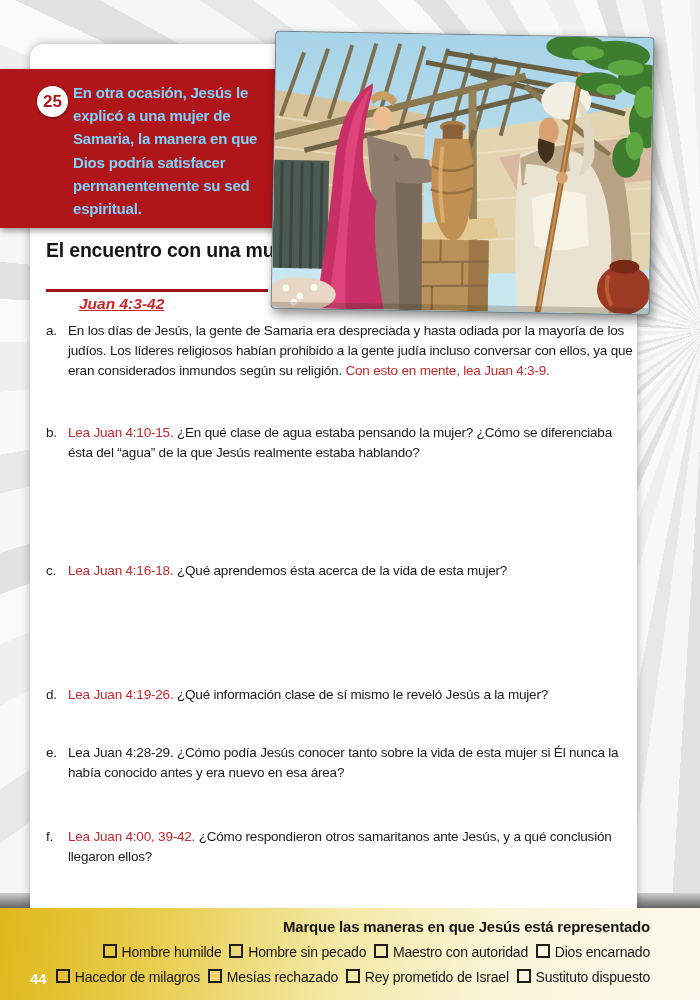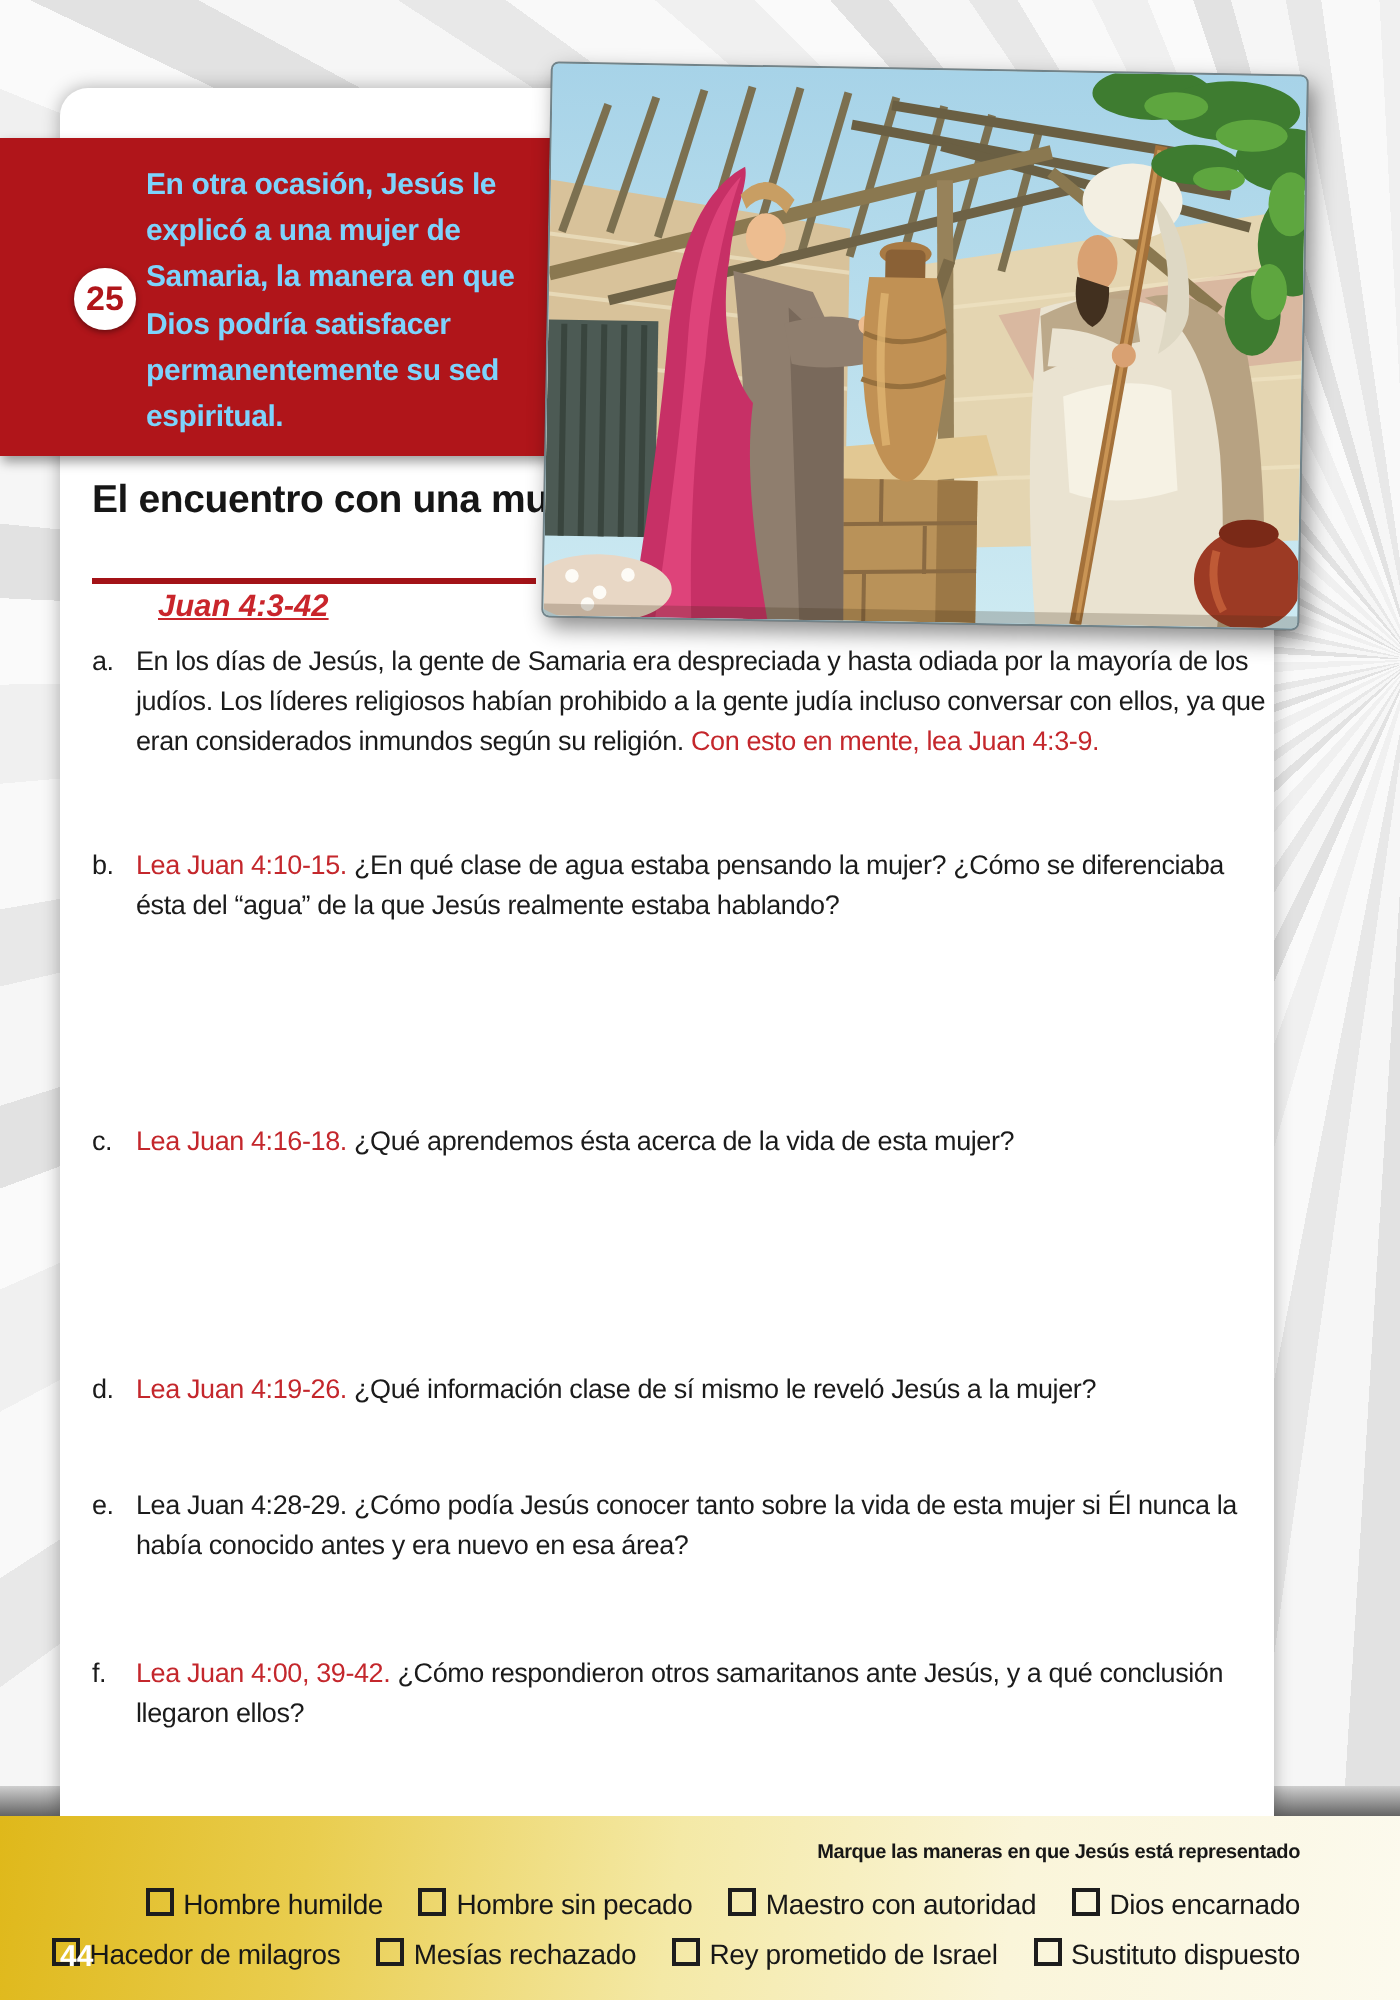--- a/index.html
+++ b/index.html
@@ -19,21 +19,21 @@
   .page-card{position:absolute;left:30px;top:44px;width:607px;height:864px;
     background:#fff;border-radius:14px 6px 0 0;
     box-shadow:0 0 9px rgba(0,0,0,.30);z-index:2;}
   
   .callout{position:absolute;left:0;top:69px;width:292px;height:159px;
     background:#b0151a;border-radius:0 9px 9px 0;
     box-shadow:1px 3px 6px rgba(0,0,0,.38);z-index:4;}
   .callout-badge{position:absolute;left:37px;top:17px;width:31px;height:31px;
     border-radius:50%;background:#fff;color:#b0151a;font-size:17px;font-weight:bold;
     display:flex;align-items:center;justify-content:center;
-    box-shadow:0 1px 3px rgba(0,0,0,.45);margin-top:48px;}
+    box-shadow:0 1px 3px rgba(0,0,0,.45);}
   .callout-text{position:absolute;left:73px;top:12px;width:200px;color:#7dd3fc;
     font-size:15px;font-weight:bold;line-height:23.2px;letter-spacing:-.2px;}
   
   .photo{position:absolute;left:273px;top:34px;width:377px;height:276px;
     transform:rotate(1deg);background:#bfe2ee;border-radius:4px;
     border:1px solid rgba(35,35,35,.5);
     box-shadow:3px 5px 11px rgba(0,0,0,.45);z-index:5;overflow:hidden;}
   .photo svg{display:block;width:100%;height:100%;}
   
   .sec-title{position:absolute;left:46px;top:237px;width:260px;color:#161616;
@@ -48,23 +48,23 @@
   .q{display:flex;}
   .q-letter{flex:none;width:22px;}
   .q-body{flex:1;}
   .q-red{color:#c4272c;}
   .mb-a{margin-bottom:42px;} .mb-b{margin-bottom:98px;} .mb-c{margin-bottom:104px;}
   .mb-d{margin-bottom:38px;} .mb-e{margin-bottom:44px;}
   
   .band{position:absolute;left:0;top:908px;width:700px;height:92px;z-index:6;
     background:linear-gradient(98deg,#dfb81a 0%,#e9cd4e 22%,#f4e9a6 48%,#faf5d9 72%,#fcfaee 100%);}
   .band-block{position:absolute;right:50px;top:6px;text-align:right;color:#171717;white-space:nowrap;}
-  .band-title{font-size:10px;font-weight:bold;line-height:26px;letter-spacing:-.2px;}
+  .band-title{font-size:15px;font-weight:bold;line-height:26px;letter-spacing:-.2px;}
   .band-row{font-size:14px;line-height:25px;letter-spacing:-.2px;}
-  .chk-item{margin-left:14px;}
+  .chk-item{margin-left:4px;}
   .chk-item:first-child{margin-left:0;}
   .chk{display:inline-block;width:10px;height:10px;border:2px solid #1d1d1d;
     background:transparent;margin-right:5px;vertical-align:-1px;}
   .page-num{position:absolute;left:30px;top:62px;color:#fff;
     font-size:15px;font-weight:bold;}
 </style>
 </head>
 <body>
 
 <div id="screen">

